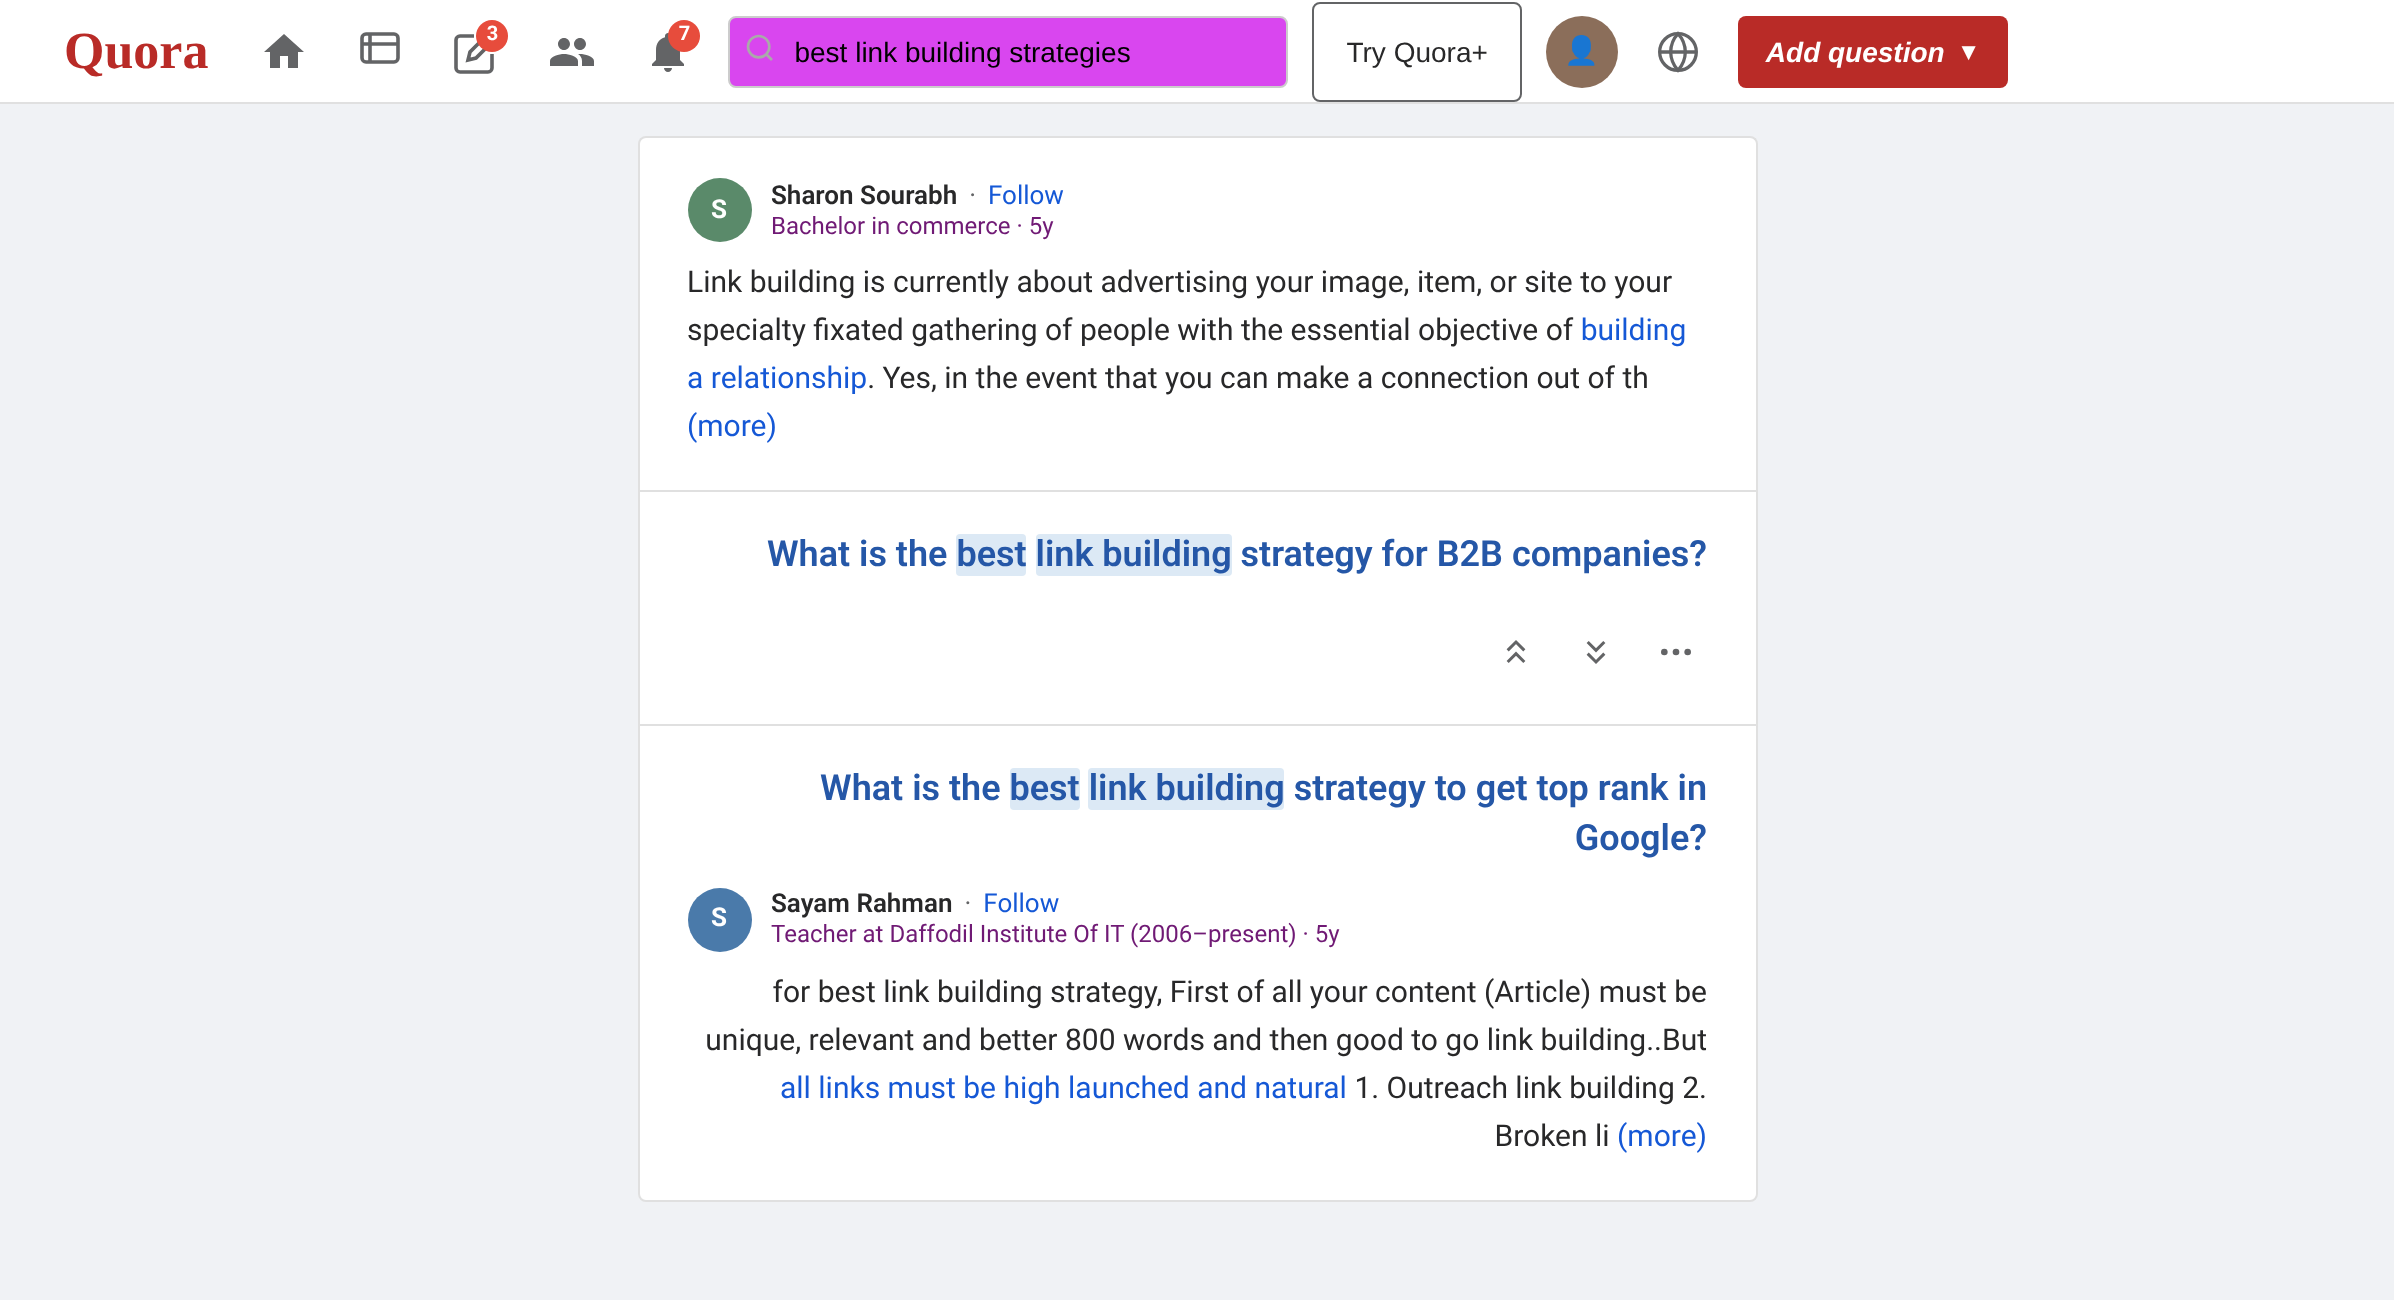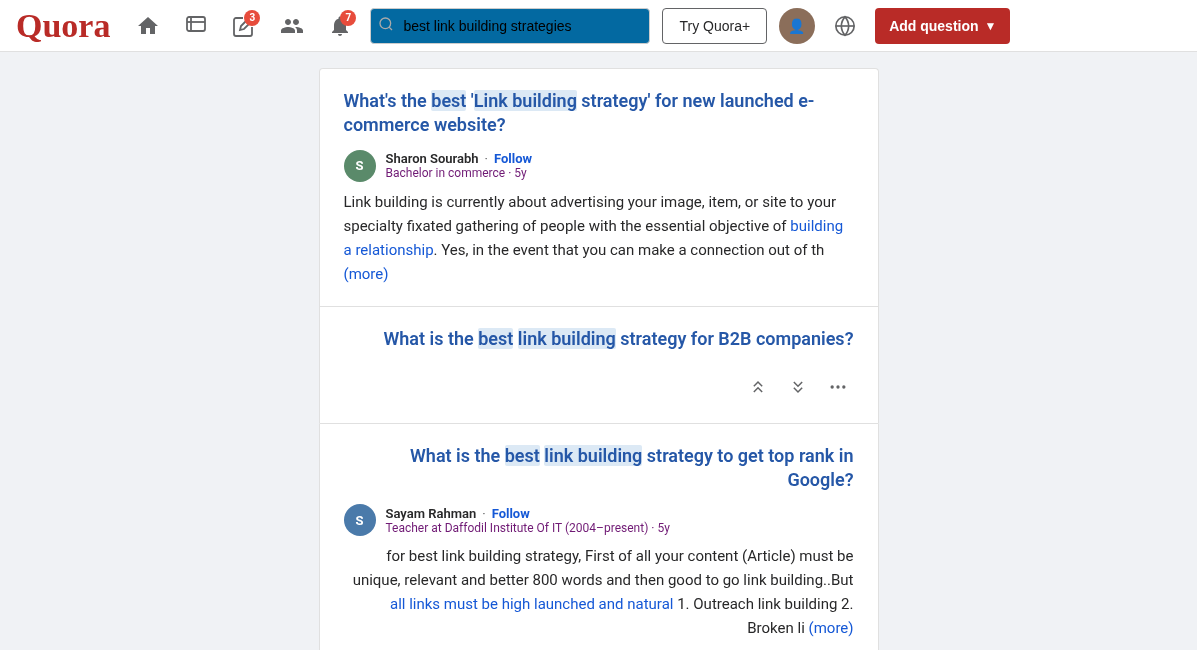--- a/index.html
+++ b/index.html
@@ -12,26 +12,27 @@
       height: 52px;
       display: flex;
       align-items: center;
       padding: 0 16px;
       position: fixed;
       top: 0; left: 0; right: 0;
       z-index: 100;
       gap: 12px;
     }
     .logo {
-      font-size: 34px;
+      font-size: 26px;
       font-weight: 700;
       color: #b92b27;
       font-family: Georgia, serif;
       margin-right: 8px;
       cursor: pointer;
+      margin-left: 16px;
     }
     .nav-icon {
       width: 36px;
       height: 36px;
       display: flex;
       align-items: center;
       justify-content: center;
       cursor: pointer;
       position: relative;
       color: #636466;
@@ -66,25 +67,25 @@
       color: #aaa;
       pointer-events: none;
     }
     .search-input {
       width: 100%;
       height: 36px;
       border: 1px solid #ccc;
       border-radius: 4px;
       padding: 0 12px 0 32px;
       font-size: 14px;
-      background: #0369a1;
+      background: #d946ef;
       outline: none;
     }
     .try-quora-btn {
-      height: 36px;
+      height: 50px;
       padding: 0 16px;
       border: 1px solid #636466;
       border-radius: 4px;
       background: #fff;
       font-size: 14px;
       font-weight: 500;
       cursor: pointer;
       color: #282829;
       white-space: nowrap;
     }
@@ -110,20 +111,21 @@
       color: #fff;
       border: none;
       border-radius: 4px;
       font-size: 14px;
       font-weight: 600;
       cursor: pointer;
       display: flex;
       align-items: center;
       gap: 6px;
       white-space: nowrap;
+      font-style: italic;
     }
     .add-question-btn .chevron {
       font-size: 12px;
     }
 
     
     .main {
       margin-top: 52px;
       display: flex;
       justify-content: center;
@@ -190,21 +192,21 @@
       font-size: 13px;
       font-weight: 600;
       color: #282829;
       cursor: pointer;
     }
     .dot { color: #636466; font-size: 13px; }
     .follow-link {
       font-size: 13px;
       color: #1558d6;
       cursor: pointer;
-      font-weight: 700;
+      font-weight: 400;
     }
     .author-meta {
       font-size: 12px;
       color: #701a75;
     }
 
     .answer-text {
       font-size: 15px;
       color: #282829;
       line-height: 1.6;
@@ -312,23 +314,20 @@
   <button class="add-question-btn">
     <span>Add question</span>
     <span class="chevron">▼</span>
   </button>
 </header>
 
 <div class="main">
   <div class="feed">
 
     <div class="card">
-      <div class="question-title">
-        What's the <span class="highlight-box">best</span> '<span class="highlight-box">Link building</span> strategy' for new launched e-commerce website?
-      </div>
       <div class="author-row">
         <div class="author-avatar green">
           <div class="avatar-img">S</div>
         </div>
         <div class="author-info">
           <div class="author-name-row">
             <span class="author-name">Sharon Sourabh</span>
             <span class="dot">·</span>
             <span class="follow-link">Follow</span>
           </div>
@@ -379,21 +378,21 @@
         <div class="author-avatar blue">
           <div class="avatar-img">S</div>
         </div>
         <div class="author-info">
           <div class="author-name-row">
             <span class="author-name">Sayam Rahman</span>
             <span class="dot">·</span>
             <span class="follow-link">Follow</span>
           </div>
           <div class="author-meta">
-            <span>Teacher at Daffodil Institute Of IT (2004–present)</span>
+            <span>Teacher at Daffodil Institute Of IT (2006–present)</span>
             <span> · </span>
             <span>5y</span>
           </div>
         </div>
       </div>
       <div class="answer-text">
         for best link building strategy, First of all your content (Article) must be unique, relevant and better 800 words and then good to go link building..But <span class="link-text">all links must be high launched and natural</span> 1. Outreach link building 2. Broken li<span class="link-text more-link"> (more)</span>
       </div>
     </div>
 

